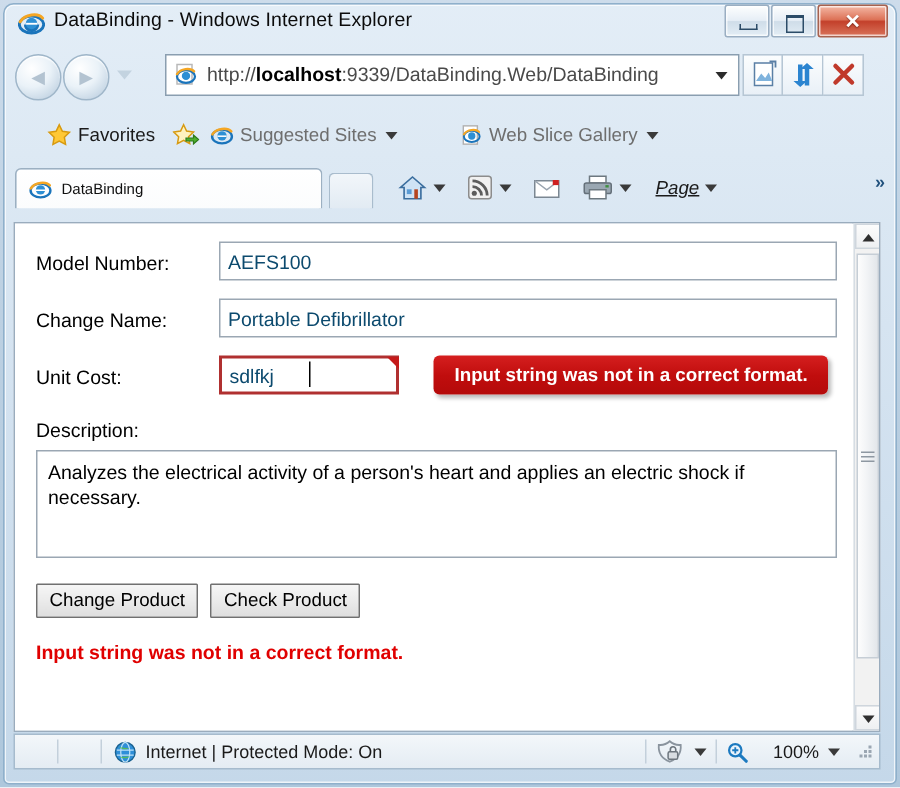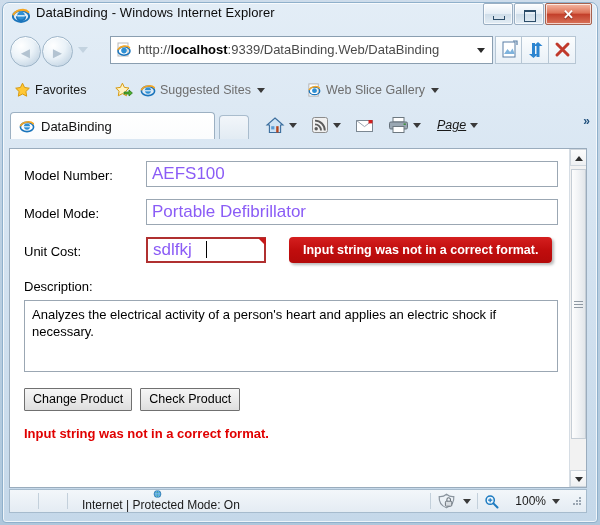--- a/index.html
+++ b/index.html
@@ -253,21 +253,21 @@
     border: 1px solid #9cb0c2;
     border-bottom: none;
     border-radius: 4px 4px 0 0;
     box-sizing: border-box;
     display: flex;
     align-items: center;
   }
   .tab .tabicon { width: 16px; height: 16px; margin-left: 8px; flex: none; }
   .tab .tablabel {
     margin-left: 6px;
-    font-size: 13px;
+    font-size: 10px;
     color: #101010;
     white-space: nowrap;
   }
   .newtab {
     position: absolute;
     left: 219px; top: 10px;
     width: 30px; height: 24px;
     background: linear-gradient(180deg,#f2f6fa 0%,#e2ebf3 100%);
     border: 1px solid #a9bccd;
     border-bottom: none;
@@ -334,22 +334,22 @@
     white-space: nowrap;
   }
   .txt {
     position: absolute;
     left: 122px; top: 0;
     width: 412px; height: 26px;
     border: 1px solid #9ba7b3;
     background: #ffffff;
     box-sizing: border-box;
     font-family: "Liberation Sans", sans-serif;
-    font-size: 17px;
-    color: #8b5cf6;
+    font-size: 13px;
+    color: #0c4a6e;
     padding: 0 5px;
     line-height: 24px;
     outline: none;
   }
   .txt.narrow { width: 120px; }
   .txt.invalid {
     border: 2px solid #b03030;
   }
   .caretbar {
     position: absolute;
@@ -488,21 +488,21 @@
     display: flex;
     align-items: center;
     font-size: 12px;
     color: #1a1a1a;
   }
   .sb-div {
     width: 1px; height: 16px;
     background: #c3d0db;
     margin: 0 0;
   }
-  .sb-cell { height: 22px; display: flex; align-items: center; flex-direction: column; }
+  .sb-cell { height: 22px; display: flex; align-items: center; }
   .sb-zone { padding: 0 8px; }
   .sb-zone .zonetext { margin-left: 6px; white-space: nowrap; }
   .sb-right { margin-left: auto; display: flex; align-items: center; height: 22px; }
   .sb-sec { padding: 0 6px; display: flex; align-items: center; }
   .sb-zoom { padding: 0 6px; display: flex; align-items: center; }
   .sb-zoom .zval { margin-left: 16px; font-size: 12px; }
   .grip {
     width: 14px; height: 14px;
     margin-left: 4px; margin-right: 2px;
     position: relative;
@@ -578,21 +578,21 @@
       </div>
       <div class="atool">
         <svg width="27" height="26" viewBox="0 0 27 26">
           <path d="M8 7 L19 18 M19 7 L8 18" stroke="#c0392b" stroke-width="3" stroke-linecap="round"></path>
         </svg>
       </div>
     </div>
   </div>
 
   <div class="favbar">
-    <div class="fav-item" style="left:14px;">
+    <div class="fav-item" style="left:31px;">
       <svg width="17" height="16" viewBox="0 0 17 16">
         <path d="M8.5 1.2 l2.1 4.3 l4.7 .7 l-3.4 3.3 l.8 4.7 l-4.2 -2.2 l-4.2 2.2 l.8 -4.7 l-3.4 -3.3 l4.7 -.7 z" fill="#ffc836" stroke="#d79a10" stroke-width="1"></path>
       </svg>
       <span class="lbl">Favorites</span>
     </div>
 
     <div class="fav-sep"></div>
 
     <div class="fav-item" style="left:115px;">
       <svg width="18" height="16" viewBox="0 0 18 16">
@@ -680,21 +680,21 @@
 
   <div class="content">
     <div class="page">
 
       <div class="field-row">
         <span class="fld-label">Model Number:</span>
         <input class="txt" type="text" readonly="" value="AEFS100" style="">
       </div>
 
       <div class="field-row">
-        <span class="fld-label">Model Mode:</span>
+        <span class="fld-label">Change Name:</span>
         <input class="txt" type="text" readonly="" value="Portable Defibrillator" style="">
       </div>
 
       <div class="field-row">
         <span class="fld-label">Unit Cost:</span>
         <input class="txt narrow invalid" type="text" readonly="" value="sdlfkj" style="">
         <span class="caretbar"></span>
         <span class="err-adorner"></span>
         <div class="err-tip">Input string was not in a correct format.</div>
       </div>

